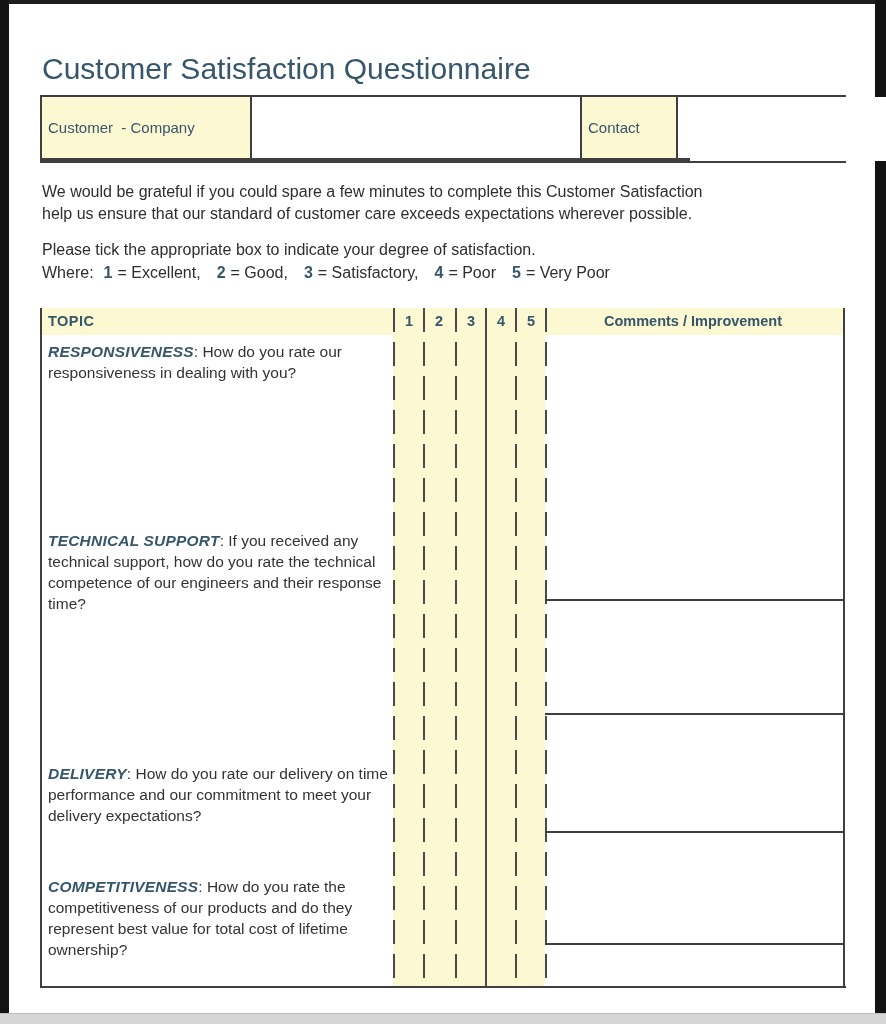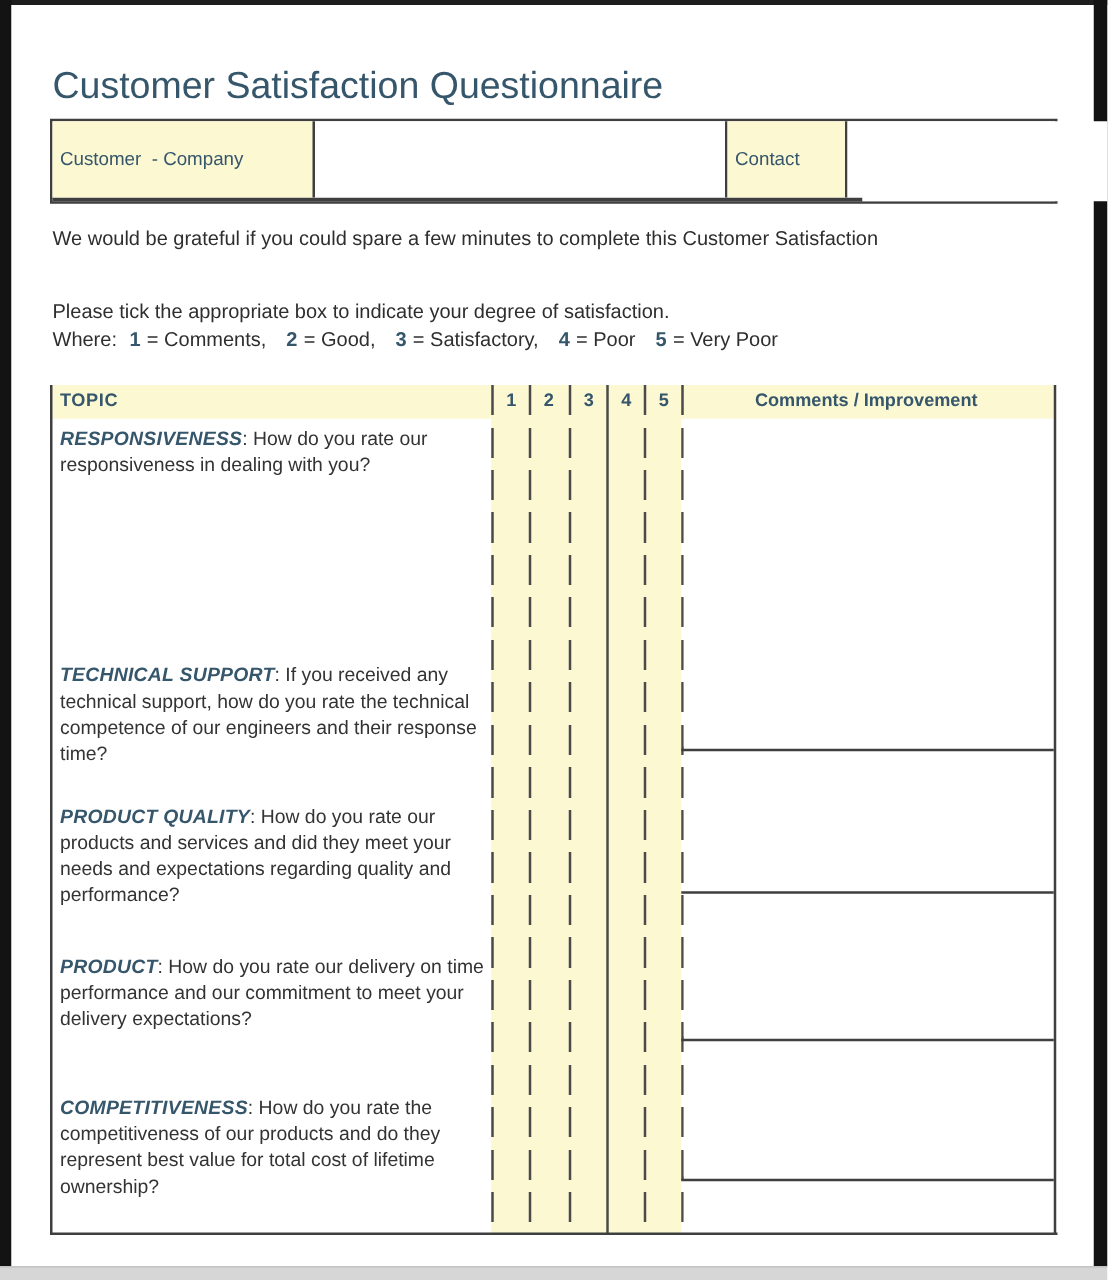--- a/index.html
+++ b/index.html
@@ -95,26 +95,27 @@
     </div>
     <div class="hrow">
       <div class="hcell hvalue cw2"></div>
       <div class="hcell hlabel cw3">Date</div>
       <div class="hcell hvalue cw4"></div>
     </div>
   </div>
 
   <p class="intro">
     <span>We would be grateful if you could spare a few minutes to complete this Customer Satisfaction</span><br>
+    <span>help us ensure that our standard of customer care exceeds expectations wherever possible.</span>
   </p>
 
   <p class="instruction">Please tick the appropriate box to indicate your degree of satisfaction.</p>
 
   <p class="scale-line">
-    <span>Where:</span><span class="sn first">1</span><span>= Comments,</span><span class="sn">2</span><span>= Good,</span><span class="sn">3</span><span>= Satisfactory,</span><span class="sn">4</span><span>= Poor</span><span class="sn">5</span><span>= Very Poor</span>
+    <span>Where:</span><span class="sn first">1</span><span>= Excellent,</span><span class="sn">2</span><span>= Good,</span><span class="sn">3</span><span>= Satisfactory,</span><span class="sn">4</span><span>= Poor</span><span class="sn">5</span><span>= Very Poor</span>
   </p>
 
   <div class="stable">
     <div class="rating-bg"></div>
     <div class="thead"></div>
 
     <span class="th-topic">TOPIC</span>
     <span class="th-num n1">1</span>
     <span class="th-num n2">2</span>
     <span class="th-num n3">3</span>
@@ -124,22 +125,21 @@
 
     <div class="vline vx0"></div>
     <div class="vline vx1"></div>
     <div class="vline vx2"></div>
     <div class="vline solid vx3"></div>
     <div class="vline vx4"></div>
     <div class="vline vx5"></div>
 
     <div class="topic t1"><b>RESPONSIVENESS</b><span>: How do you rate our responsiveness in dealing with you?</span></div>
     <div class="topic t3"><b>TECHNICAL SUPPORT</b><span>: If you received any technical support, how do you rate the technical competence of our engineers and their response time?</span></div>
-    <div class="topic t4"><b>PRODUCT QUALITY</b><span>: How do you rate our products and services and did they meet your needs and expectations regarding quality and performance?</span></div>
-    <div class="topic t5"><b>PRODUCT</b><span>: How do you rate our delivery on time performance and our commitment to meet your delivery expectations?</span></div>
+    <div class="topic t5"><b>DELIVERY</b><span>: How do you rate our delivery on time performance and our commitment to meet your delivery expectations?</span></div>
     <div class="topic t6"><b>COMPETITIVENESS</b><span>: How do you rate the competitiveness of our products and do they represent best value for total cost of lifetime ownership?</span></div>
 
     <div class="rcell rr1 rc1"></div>
     <div class="rcell rr1 rc2"></div>
     <div class="rcell rr1 rc3"></div>
     <div class="rcell rr1 rc4"></div>
     <div class="rcell rr1 rc5"></div>
 
     <div class="rcell rr2 rc1"></div>
     <div class="rcell rr2 rc2"></div>

